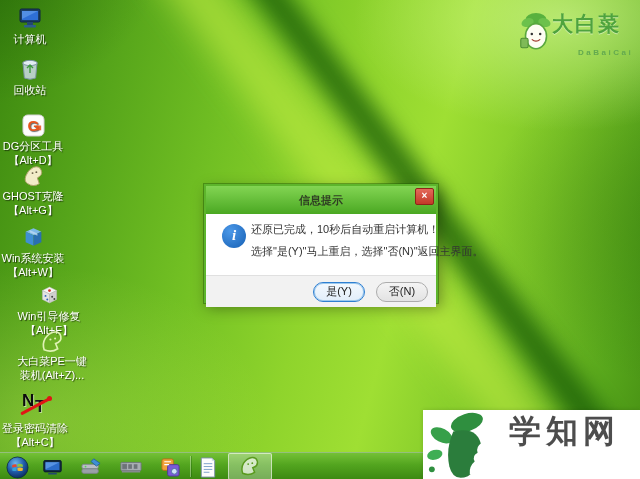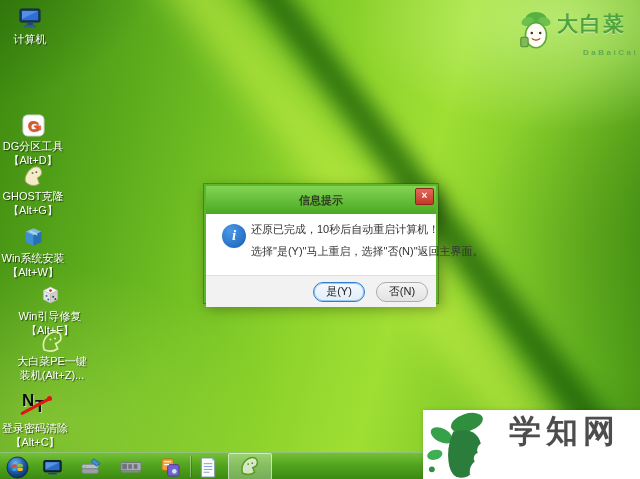--- a/index.html
+++ b/index.html
@@ -22,32 +22,32 @@
   .icon-item{position:absolute;display:flex;flex-direction:column;align-items:center;gap:2px;
     color:#fff;font-size:11px;line-height:12px;text-align:center;
     text-shadow:1px 1px 1px rgba(0,0,0,.6);cursor:default;}
   .icon-item .glyph{display:flex;align-items:center;justify-content:center;height:26px;}
   .i-computer{left:0;top:5px;width:60px;}
   .i-loadmore{left:45px;top:5px;width:78px;}
   .i-recycle{left:0;top:56px;width:60px;}
   .i-dg{left:0;top:112px;width:66px;}
   .i-ghostclone{left:0;top:162px;width:66px;}
   .i-wininstall{left:0;top:224px;width:66px;}
-  .i-winboot{left:17px;top:282px;width:66px;}
+  .i-winboot{left:0;top:282px;width:66px;padding-left:16px;}
   .i-pe{left:0;top:327px;width:70px;margin-left:17px;}
   .i-nt{left:0;top:394px;width:70px;}
 
   .nt-badge{position:relative;width:30px;height:24px;font-weight:bold;}
   .nt-badge .n{position:absolute;left:2px;top:0;font-size:17px;color:#0c0c0c;text-shadow:1px 1px 0 rgba(255,255,255,.55);}
   .nt-badge .t{position:absolute;left:15px;top:6px;font-size:16px;color:#15151d;text-shadow:1px 1px 0 rgba(255,255,255,.45);}
   .nt-badge .slash{position:absolute;left:-1px;top:10px;width:32px;height:3px;background:#e01515;transform:rotate(-28deg);border-radius:2px;}
   .nt-badge .tip{position:absolute;right:-2px;top:1px;width:5px;height:5px;border-radius:50%;background:#e01515;}
 
   
-  .brand{position:absolute;left:520px;top:10px;display:flex;gap:5px;}
+  .brand{position:absolute;left:520px;top:10px;display:flex;align-items:center;}
   .brand-text .cn{font-size:21px;font-weight:bold;color:#4ea33e;letter-spacing:2px;text-shadow:0 1px 0 rgba(255,255,255,.45);}
   .brand-text .en{font-size:8px;font-weight:bold;color:#63a94f;letter-spacing:2.5px;margin-top:10px;padding-left:26px;}
 
   
   .dialog{position:absolute;left:204px;top:184px;width:230px;height:115px;z-index:50;
     background:#fff;border:2px solid #5db52c;outline:1px solid rgba(30,90,5,.45);
     box-shadow:3px 5px 14px rgba(0,0,0,.38);}
   .titlebar{position:relative;height:28px;background:linear-gradient(#83d553,#4aa822);
     display:flex;align-items:center;justify-content:center;}
   .titlebar .title{font-size:11px;font-weight:bold;color:#2f3e23;}
@@ -101,20 +101,30 @@
           <rect x="4" y="5" width="16" height="9" fill="#2e6fd6"></rect>
           <path d="M4 5 L20 5 L4 13 Z" fill="#5b97e8" opacity=".8"></path>
           <rect x="9" y="16" width="6" height="3" fill="#23476e"></rect>
           <rect x="6" y="19" width="12" height="2.4" rx="1" fill="#2d5c8e"></rect>
         </svg>
     </span>
     <span>计算机</span>
   </div>
 
 
+  <div class="icon-item i-recycle">
+    <span class="glyph">
+      <svg width="20" height="24" viewBox="0 0 20 24">
+          <path d="M3 6 L17 6 L15.6 21 Q10 23.5 4.4 21 Z" fill="rgba(205,220,230,.85)" stroke="#7e95a6"></path>
+          <ellipse cx="10" cy="6" rx="7.2" ry="2.6" fill="#e2edf3" stroke="#7e95a6"></ellipse>
+          <path d="M7 11 l3 -3 l3 3 M10 8 v8" stroke="#3f9a3f" stroke-width="1.4" fill="none"></path>
+        </svg>
+    </span>
+    <span>回收站</span>
+  </div>
 
   <div class="icon-item i-dg">
     <span class="glyph">
       <svg width="23" height="23" viewBox="0 0 24 24">
           <rect x="1" y="1" width="22" height="22" rx="5" fill="#fdfdfd" stroke="#cfcfcf"></rect>
           <text x="12" y="17.5" font-size="16" font-weight="bold" text-anchor="middle" fill="#e8541c" font-family="Liberation Sans,sans-serif">G</text>
           <rect x="15" y="12" width="5" height="5" fill="#e8541c" opacity=".85"></rect>
         </svg>
     </span>
     <span>DG分区工具</span>

